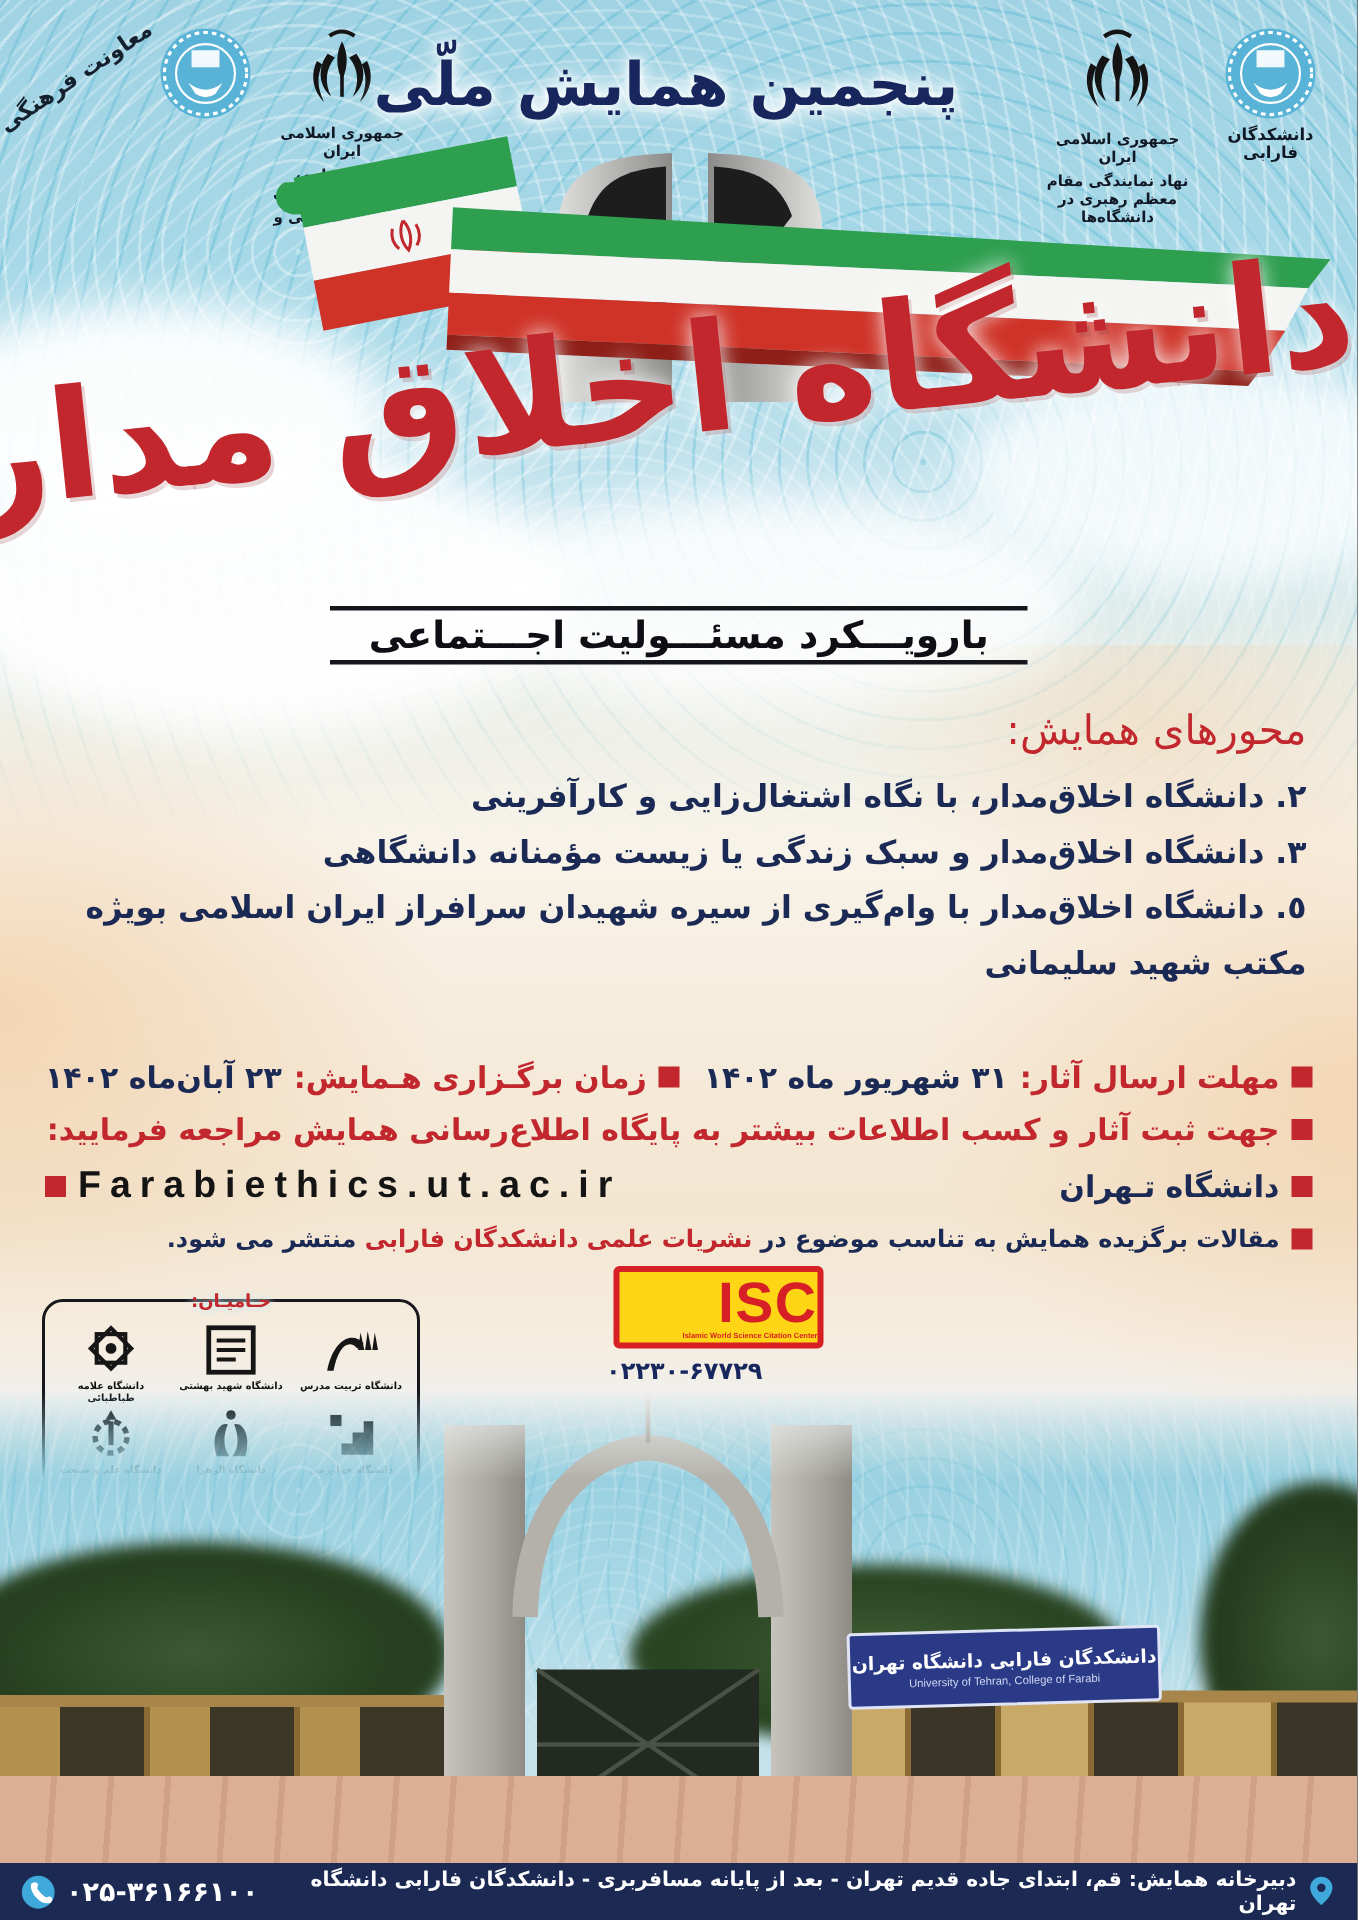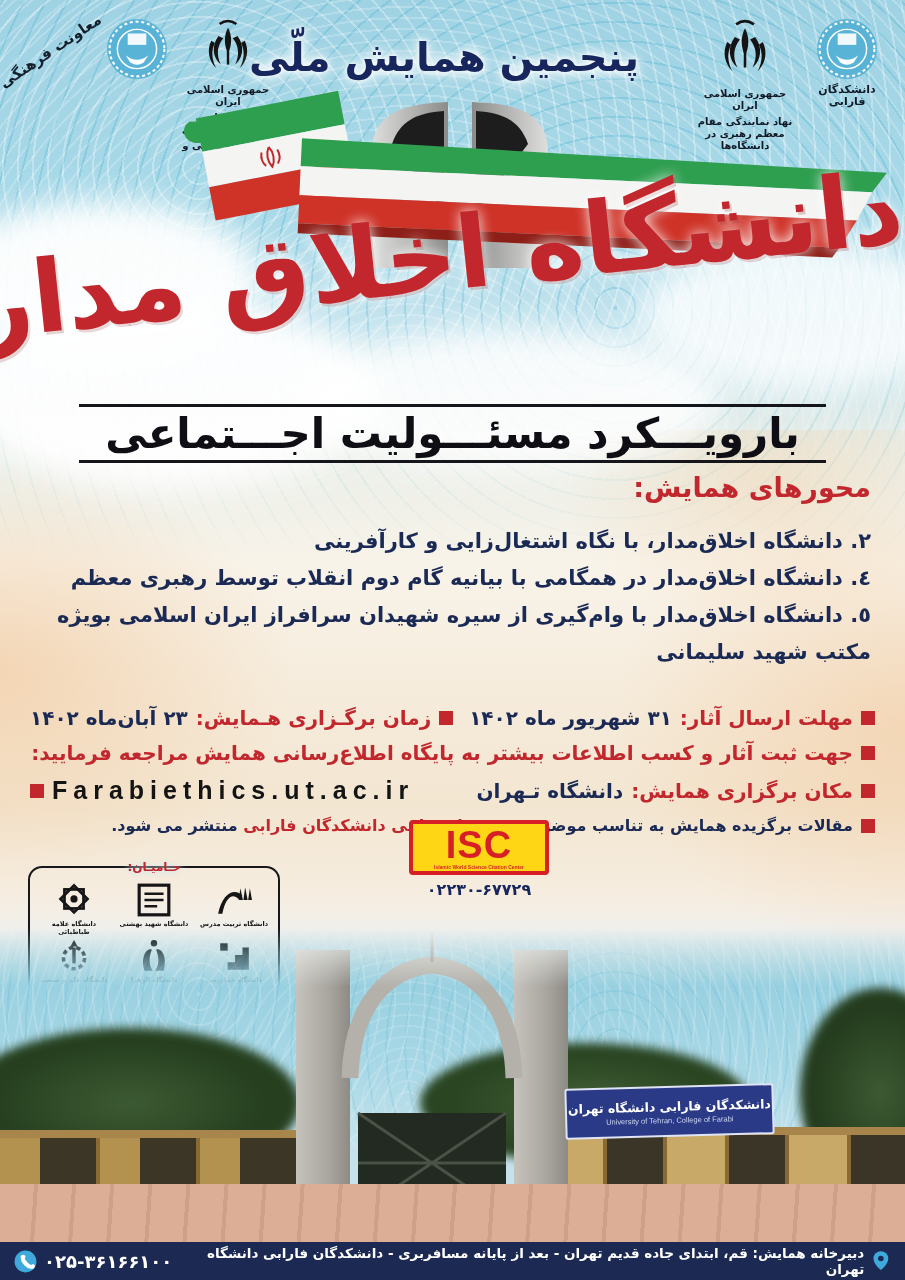--- a/index.html
+++ b/index.html
@@ -36,45 +36,45 @@
   .callig{font-size:15px;font-weight:bold;color:#15202e;transform:rotate(-34deg) translateY(18px);
     white-space:nowrap;width:86px;text-align:center;}
   
   .flag-gate{position:absolute;top:90px;left:0;}
   
   .main-title{position:absolute;top:196px;left:0;right:0;text-align:center;
     font-size:100px;font-weight:bold;color:#c1272d;transform:rotate(-6deg);
     text-shadow:0 0 14px rgba(255,255,255,.95),2px 3px 0 rgba(120,10,14,.25);white-space:nowrap;}
   .subtitle-wrap{position:absolute;top:404px;left:0;right:0;display:flex;justify-content:center;}
   .subtitle{border-top:3px solid #15151c;border-bottom:3px solid #15151c;padding:2px 26px;
-    font-size:42px;font-weight:900;color:#0e0e14;white-space:nowrap;}
+    font-size:25px;font-weight:900;color:#0e0e14;white-space:nowrap;}
   
   .themes{position:absolute;top:472px;right:34px;left:34px;}
-  .themes-heading{font-size:27px;font-weight:bold;color:#c1272d;margin-bottom:20px;}
+  .themes-heading{font-size:27px;font-weight:normal;color:#c1272d;margin-bottom:10px;}
   .theme-item{font-size:21px;font-weight:bold;color:#1b2a55;line-height:37px;}
   
   .info{position:absolute;top:706px;right:30px;left:30px;}
   .irow{display:flex;justify-content:space-between;align-items:center;margin-bottom:11px;}
   .seg{display:flex;align-items:center;gap:8px;font-size:20px;font-weight:bold;}
   .sq{width:14px;height:14px;background:#c1272d;flex:0 0 auto;}
   .red{color:#c1272d;text-align:center;} .navy{color:#1b2a55;}
   .url{font-family:"Liberation Sans",sans-serif;font-size:25px;font-weight:bold;color:#141414;
     letter-spacing:6px;direction:ltr;}
   .pub{font-size:16px;}
   
   .sponsors{position:absolute;left:28px;top:866px;width:248px;height:182px;
     border:2.5px solid #17171c;border-radius:14px;}
   .sp-legend{position:absolute;top:-12px;left:0;right:0;text-align:center;}
   .sp-legend span{font-size:12px;font-weight:bold;color:#c1272d;padding:0 8px;
     background:transparent;text-shadow:0 0 6px #cfe8ef,0 0 8px #cfe8ef;}
   .sp-grid{display:grid;grid-template-columns:1fr 1fr 1fr;gap:2px 4px;padding:14px 6px 4px;}
   .sp{display:flex;flex-direction:column;align-items:center;}
   .spc{font-size:6.5px;color:#111;font-weight:bold;text-align:center;line-height:8px;margin-top:2px;}
   
-  .isc{position:absolute;top:820px;left:404px;width:150px;text-align:center;}
+  .isc{position:absolute;top:844px;left:404px;width:150px;}
   .isc-box{width:132px;margin:0 auto;background:#ffd615;border:4px solid #d71f26;border-radius:4px;padding:2px 0 1px;}
   .isc-name{font-family:"Liberation Sans",sans-serif;font-size:38px;font-weight:900;color:#d71f26;
     line-height:38px;letter-spacing:1px;}
   .isc-sub{font-family:"Liberation Sans",sans-serif;font-size:5px;color:#d71f26;font-weight:bold;}
   .isc-code{margin-top:5px;font-size:16px;font-weight:bold;color:#17265c;direction:ltr;}
   
   .photo{position:absolute;top:928px;left:0;width:905px;height:314px;overflow:hidden;
     background:linear-gradient(180deg,#8ecbdd 0%,#a9d8e6 45%,#c5e2ec 70%);
     -webkit-mask-image:linear-gradient(180deg,transparent 0,#000 58px);
     mask-image:linear-gradient(180deg,transparent 0,#000 58px);}
@@ -218,21 +218,21 @@
 
   <div class="main-title">دانشگاه اخلاق مدار</div>
 
   <div class="subtitle-wrap">
     <div class="subtitle">بارویـــکرد مسئـــولیت اجـــتماعی</div>
   </div>
 
   <section class="themes">
     <div class="themes-heading">محورهای همایش:</div>
     <div class="theme-item">۲. دانشگاه اخلاق‌مدار، با نگاه اشتغال‌زایی و کارآفرینی</div>
-    <div class="theme-item">٤. دانشگاه اخلاق‌مدار در همگامی با بیانیه گام دوم انقلاب توسط رهبری معظم</div>
+    <div class="theme-item">۳. دانشگاه اخلاق‌مدار و سبک زندگی یا زیست مؤمنانه دانشگاهی</div>
     <div class="theme-item">٥. دانشگاه اخلاق‌مدار با وام‌گیری از سیره شهیدان سرافراز ایران اسلامی بویژه مکتب شهید سلیمانی</div>
   </section>
 
   <section class="info">
     <div class="irow">
       <div class="seg">
         <span class="sq"></span>
         <span class="red">مهلت ارسال آثار:</span>
         <span class="navy">۳۱ شهریور ماه ۱۴۰۲</span>
       </div>
@@ -244,21 +244,20 @@
     </div>
     <div class="irow">
       <div class="seg">
         <span class="sq"></span>
         <span class="red">جهت ثبت آثار و کسب اطلاعات بیشتر به پایگاه اطلاع‌رسانی همایش مراجعه فرمایید:</span>
       </div>
     </div>
     <div class="irow">
       <div class="seg">
         <span class="sq"></span>
-        <span class="red">مکان برگزاری همایش:</span>
         <span class="navy">دانشگاه تـهران</span>
       </div>
       <div class="seg ltr">
         <span class="sq"></span>
         <span class="url">Farabiethics.ut.ac.ir</span>
       </div>
     </div>
     <div class="irow">
       <div class="seg pub">
         <span class="sq"></span>

